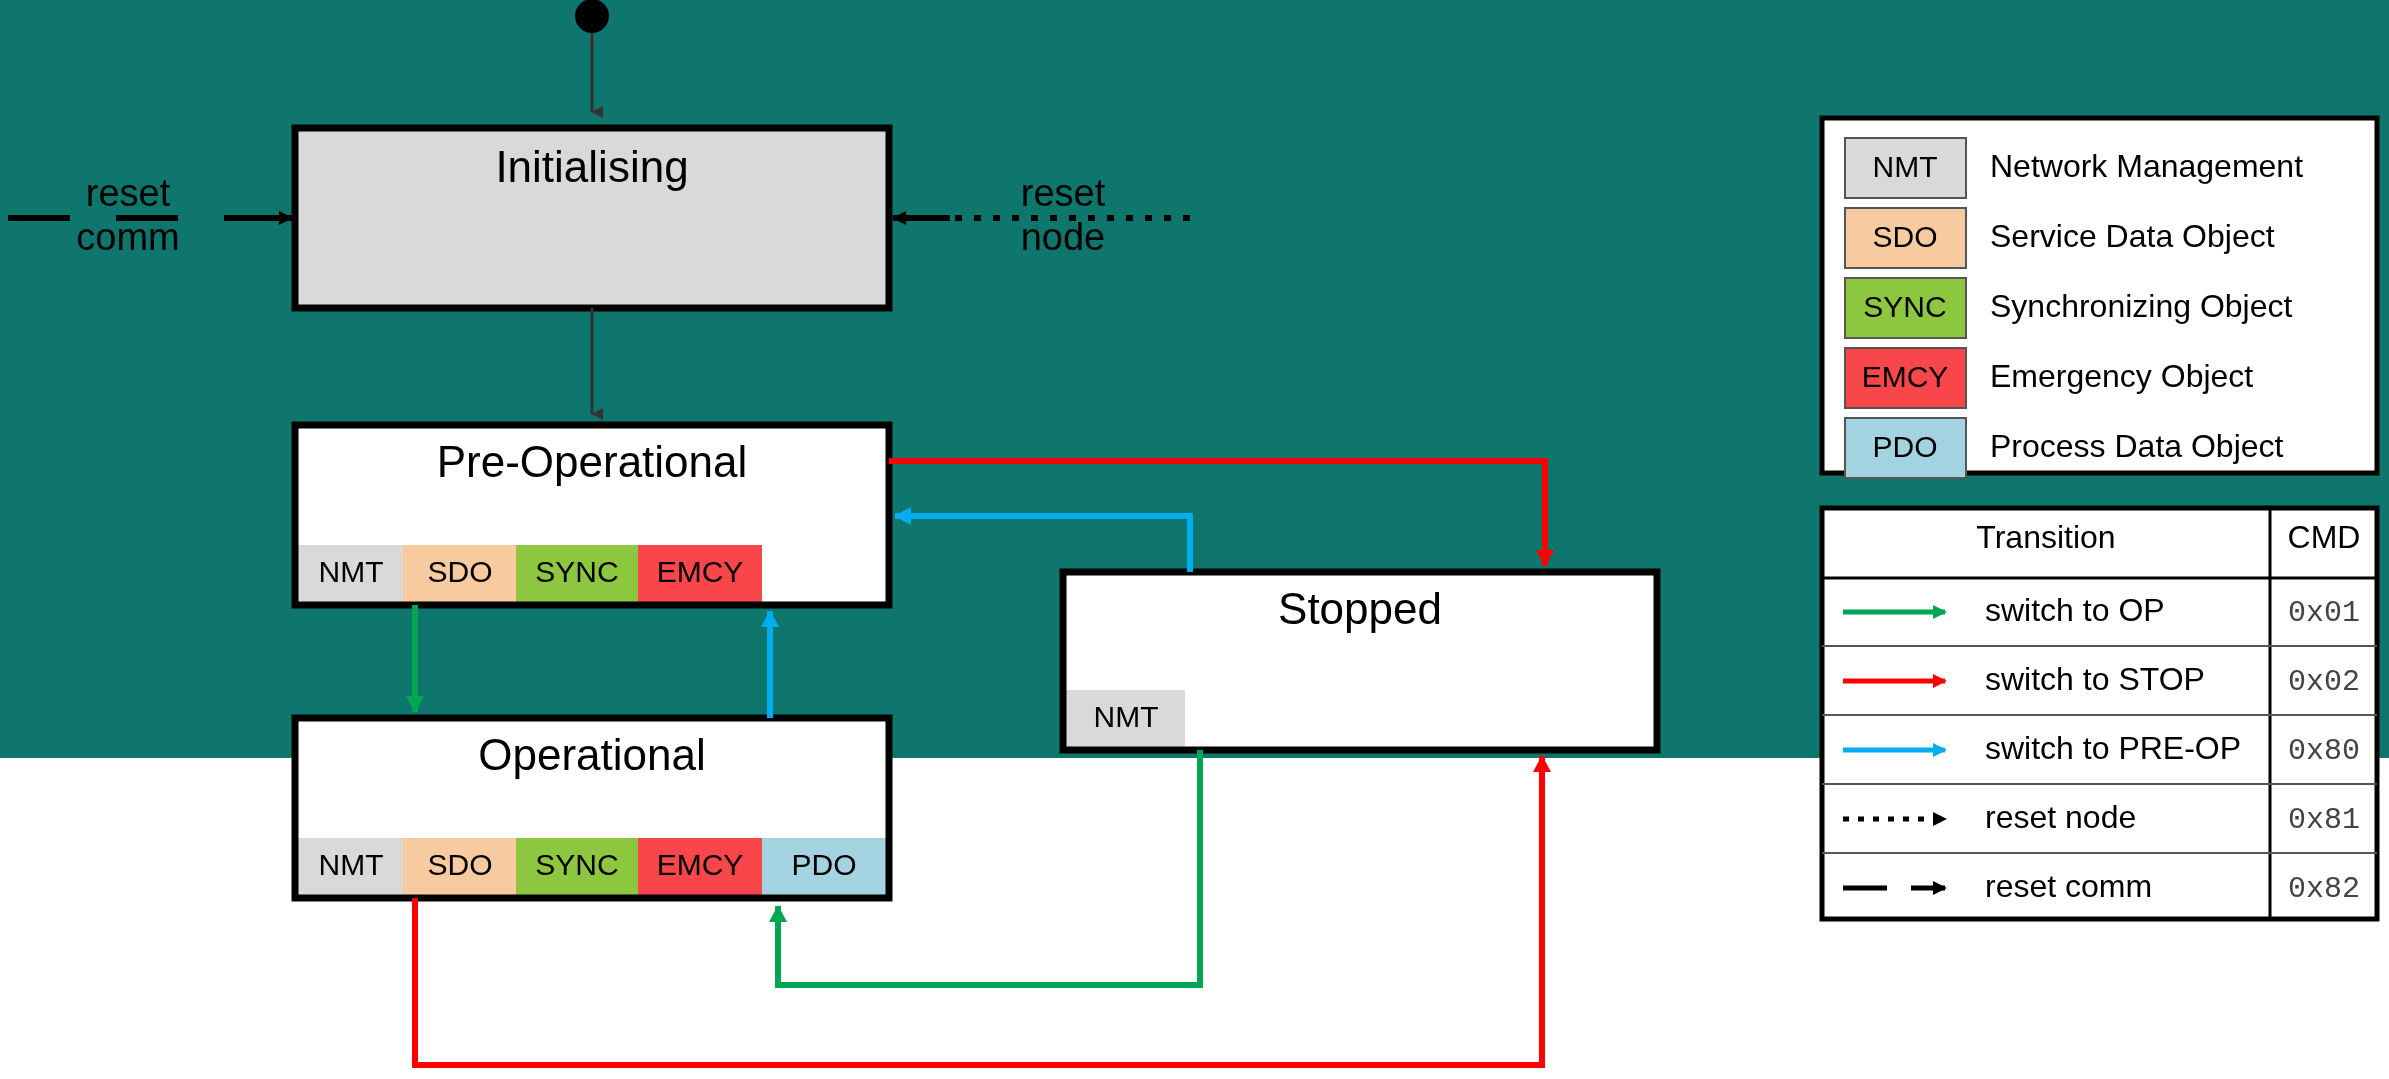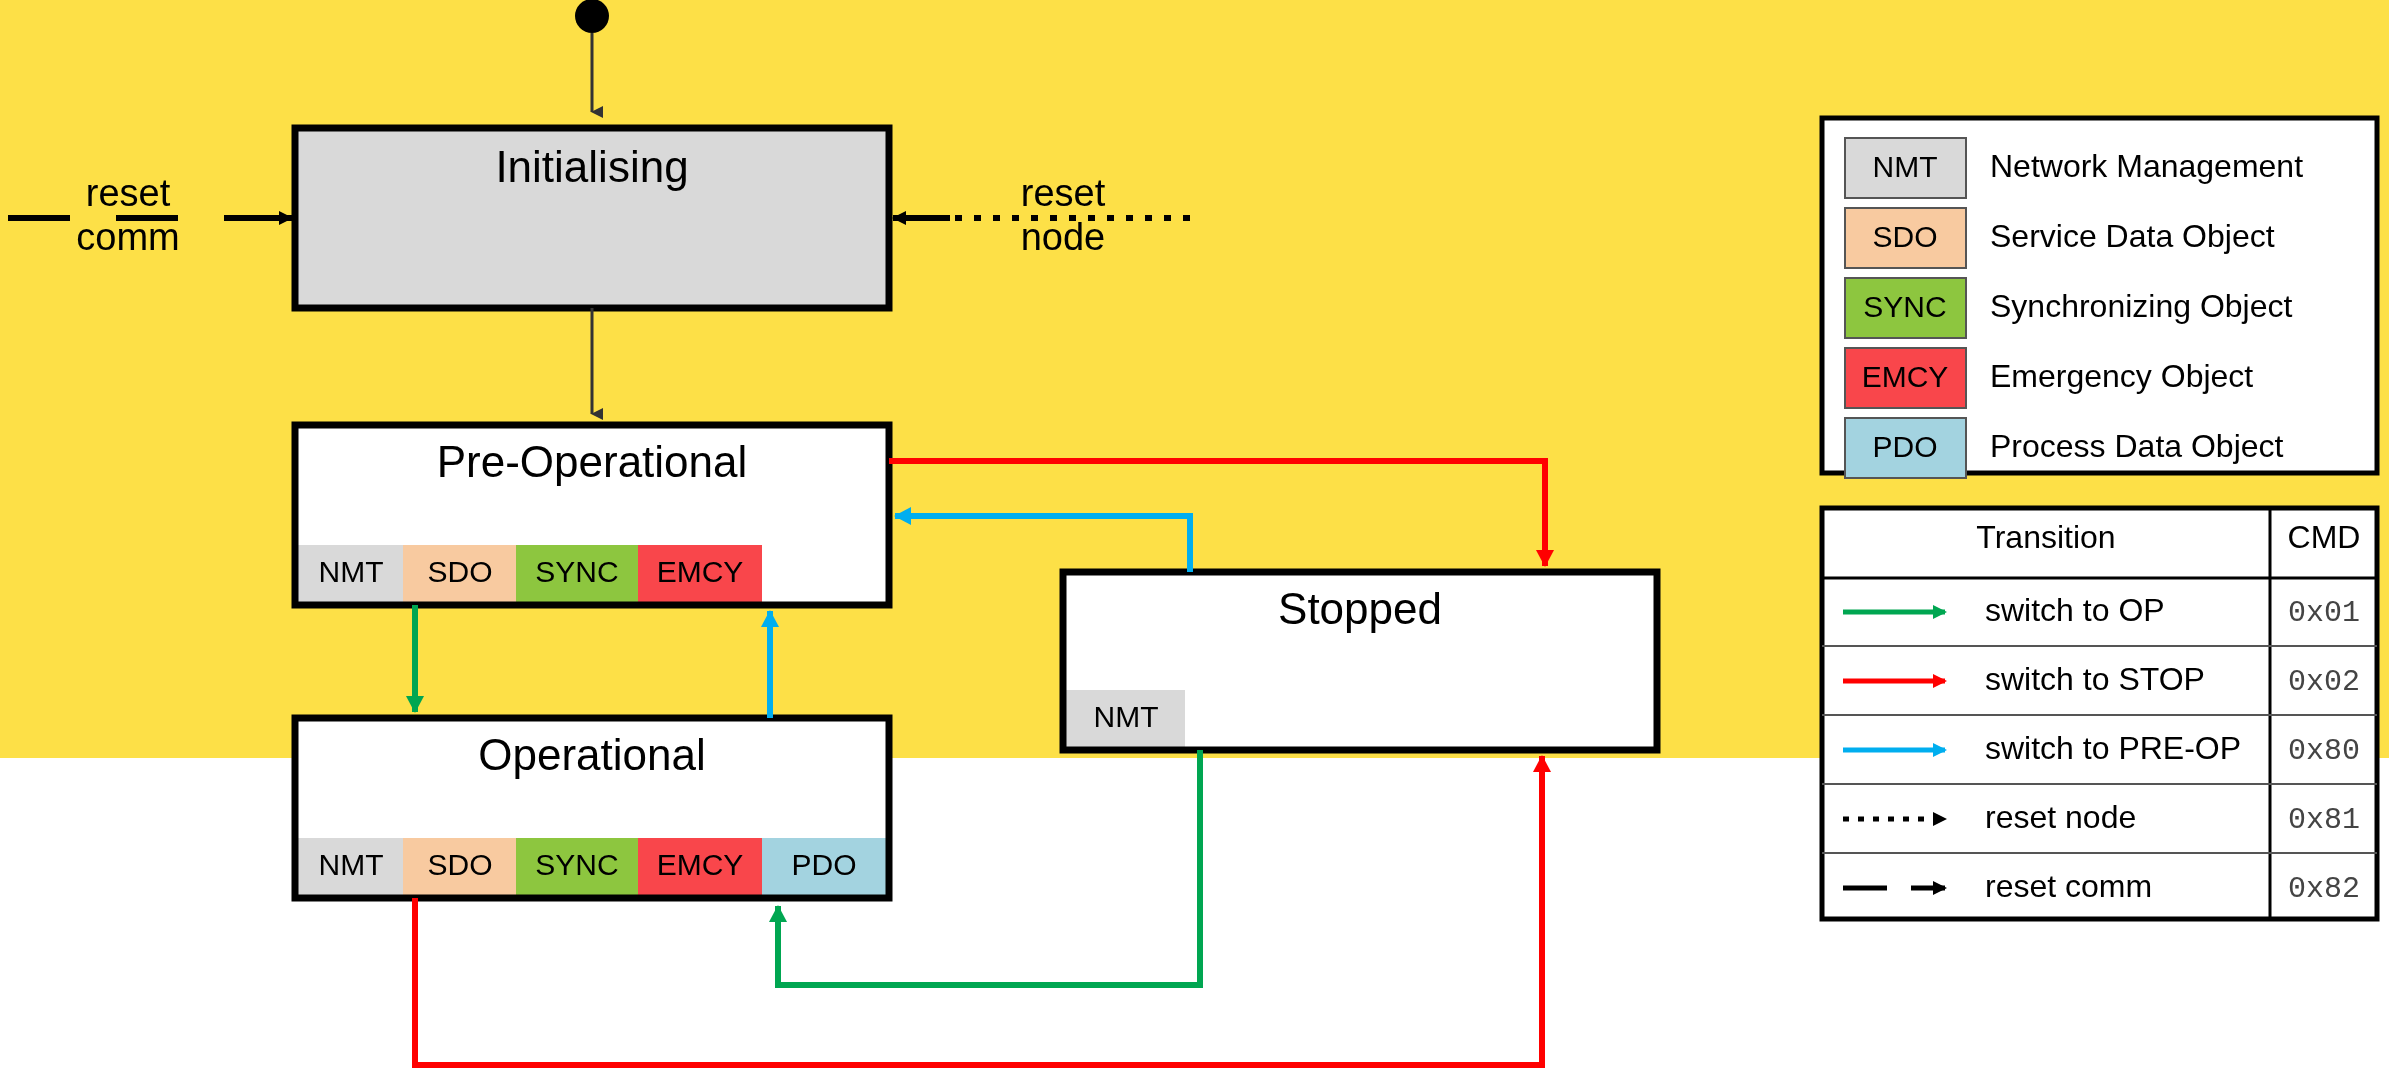--- a/index.html
+++ b/index.html
@@ -11,21 +11,21 @@
   body {
     font-family: "Liberation Sans", sans-serif;
     width: 2389px;
     height: 1079px;
     overflow: hidden;
   }
   #stage {
     position: relative;
     width: 2389px;
     height: 758px;
-    background: #fde047;
+    background: #0f766e;
   }
   svg.diagram {
     position: absolute;
     top: 0; left: 0;
     width: 2389px;
     height: 1079px;
     display: block;
   }
   text { font-family: "Liberation Sans", sans-serif; fill: #000000; }
   text.state-title { font-size: 44px; text-anchor: middle; dominant-baseline: middle; }

